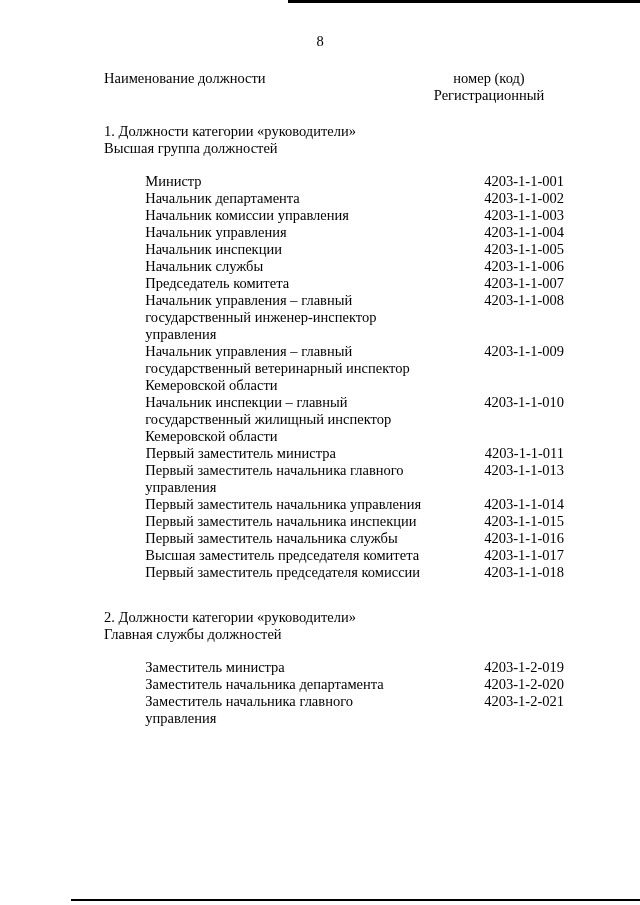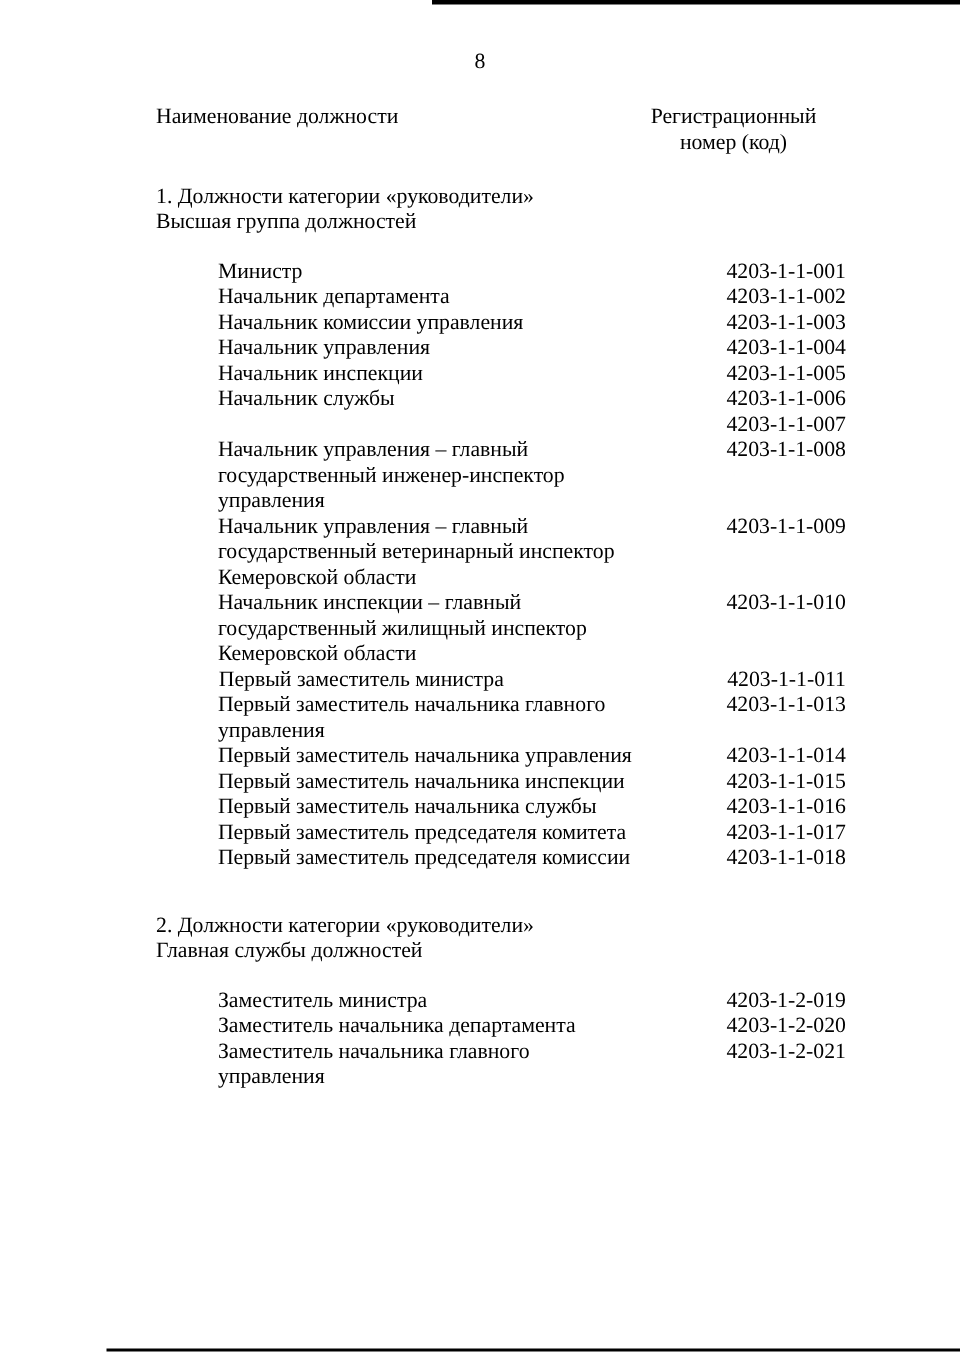--- a/index.html
+++ b/index.html
@@ -89,22 +89,22 @@
   <div class="artifact top"></div>
   <div class="artifact bottom"></div>
 
   <div class="page-number">8</div>
 
   <div class="content">
 
     <div class="table-header">
       <div class="h-left">Наименование должности</div>
       <div class="h-right">
+        <div>номер (код)</div>
         <div>Регистрационный</div>
-        <div>номер (код)</div>
       </div>
     </div>
 
     <section>
       <div class="section-title">
         <div>1. Должности категории «руководители»</div>
         <div>Высшая группа должностей</div>
       </div>
       <div class="entries">
           <div class="row">
@@ -125,20 +125,21 @@
           </div>
           <div class="row">
             <div class="name">Начальник инспекции</div>
             <div class="code">4203-1-1-005</div>
           </div>
           <div class="row">
             <div class="name">Начальник службы</div>
             <div class="code">4203-1-1-006</div>
           </div>
           <div class="row">
+            <div class="name">Председатель комитета</div>
             <div class="code">4203-1-1-007</div>
           </div>
           <div class="row">
             <div class="name">Начальник управления – главный государственный инженер-инспектор управления</div>
             <div class="code">4203-1-1-008</div>
           </div>
           <div class="row">
             <div class="name">Начальник управления – главный государственный ветеринарный инспектор Кемеровской области</div>
             <div class="code">4203-1-1-009</div>
           </div>
@@ -160,21 +161,21 @@
           </div>
           <div class="row">
             <div class="name">Первый заместитель начальника инспекции</div>
             <div class="code">4203-1-1-015</div>
           </div>
           <div class="row">
             <div class="name">Первый заместитель начальника службы</div>
             <div class="code">4203-1-1-016</div>
           </div>
           <div class="row">
-            <div class="name">Первый заместитель председателя комитета</div>
+            <div class="name">Высшая заместитель председателя комитета</div>
             <div class="code">4203-1-1-017</div>
           </div>
           <div class="row">
             <div class="name">Первый заместитель председателя комиссии</div>
             <div class="code">4203-1-1-018</div>
           </div>
         </div>
     </section>
 
     <section>

